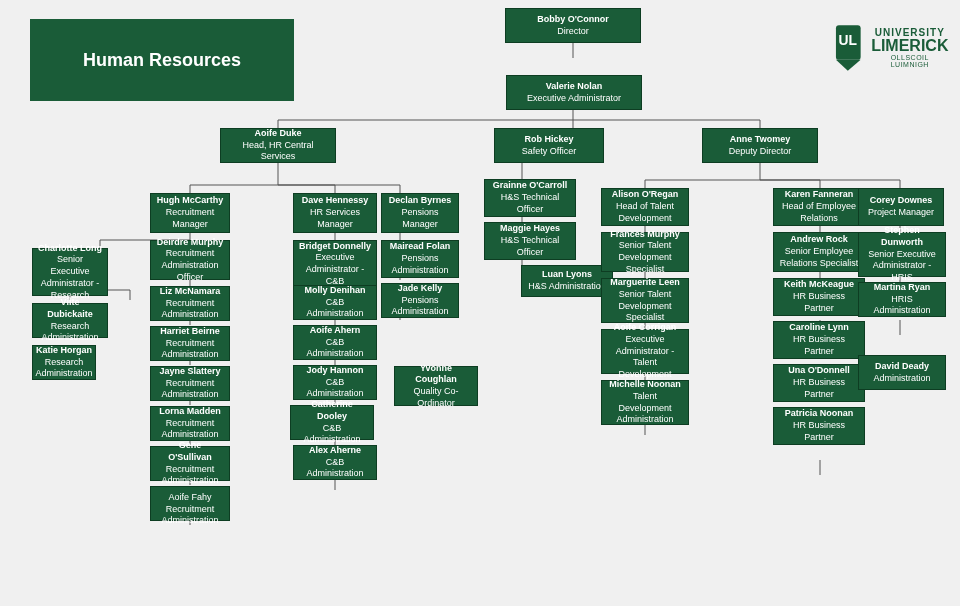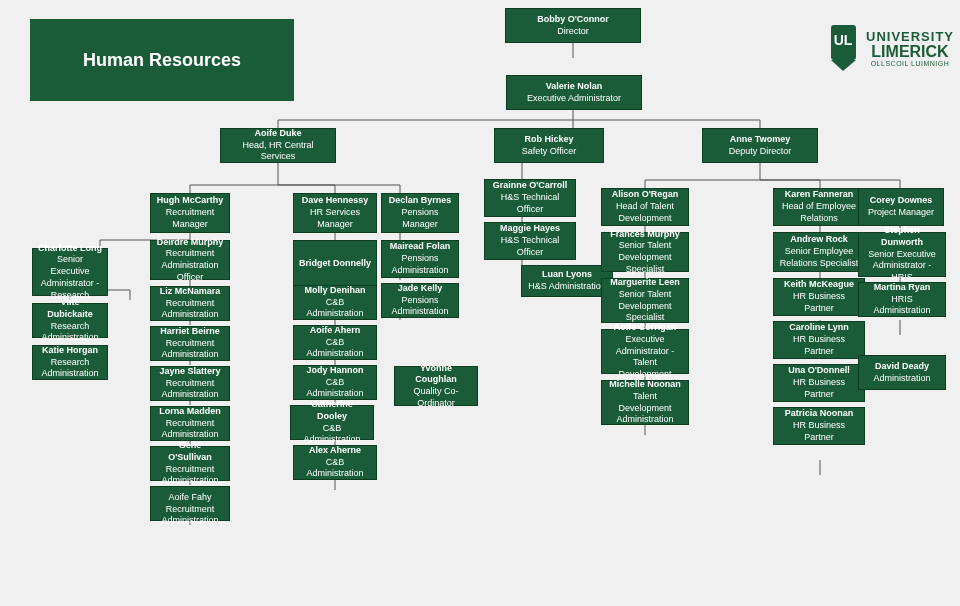--- a/index.html
+++ b/index.html
@@ -90,21 +90,21 @@
 
   <div class="ul-logo">
     <div class="ul-logo-text">
       <div style="display:flex;align-items:center;gap:5px;">
         <svg width="35" height="50" viewBox="0 0 35 50">
           <rect x="5" y="2" width="25" height="35" rx="3" fill="#1a5c38"></rect>
           <text x="17" y="22" text-anchor="middle" fill="white" font-size="14" font-weight="bold">UL</text>
           <polygon points="5,37 17,48 30,37" fill="#1a5c38"></polygon>
         </svg>
         <div>
-          <div style="font-size:13px;color:#1a5c38;letter-spacing:1px;font-weight:bold;">UNIVERSITY</div>
+          <div style="font-size:10px;color:#1a5c38;letter-spacing:1px;font-weight:bold;">UNIVERSITY</div>
           <div style="font-size:16px;color:#1a5c38;font-weight:bold;line-height:1;">LIMERICK</div>
           <div style="font-size:7px;color:#1a5c38;letter-spacing:0.5px;">OLLSCOIL LUIMNIGH</div>
         </div>
       </div>
     </div>
   </div>
 
   <svg class="connectors">
 
     <line x1="573" y1="42" x2="573" y2="58"></line>
@@ -255,21 +255,21 @@
       </div>
   </div>
 
   <div class="box" style="left:32px;top:303px;width:76px;height:35px;">
     <div>
         <div style="font-weight:bold;">Vilte Dubickaite</div>
         <div>Research Administration</div>
       </div>
   </div>
 
-  <div class="box" style="left:32px;top:345px;width:76px;height:35px;">
+  <div class="box" style="left:32px;top:345px;width:64px;height:35px;">
     <div>
         <div style="font-weight:bold;">Katie Horgan</div>
         <div>Research Administration</div>
       </div>
   </div>
 
   <div class="box" style="left:150px;top:240px;width:80px;height:40px;">
     <div>
         <div style="font-weight:bold;">Deirdre Murphy</div>
         <div>Recruitment Administration Officer</div>
@@ -314,20 +314,21 @@
   <div class="box" style="left:150px;top:486px;width:80px;height:35px;">
     <div>
         <div style="font-weight:normal;margin-top:12px;">Aoife Fahy</div>
         <div>Recruitment Administration</div>
       </div>
   </div>
 
   <div class="box" style="left:293px;top:240px;width:84px;height:48px;">
     <div>
         <div style="font-weight:bold;">Bridget Donnelly</div>
+        <div>Executive Administrator - C&amp;B</div>
       </div>
   </div>
 
   <div class="box" style="left:293px;top:285px;width:84px;height:35px;">
     <div>
         <div style="font-weight:bold;">Molly Denihan</div>
         <div>C&amp;B Administration</div>
       </div>
   </div>
 

